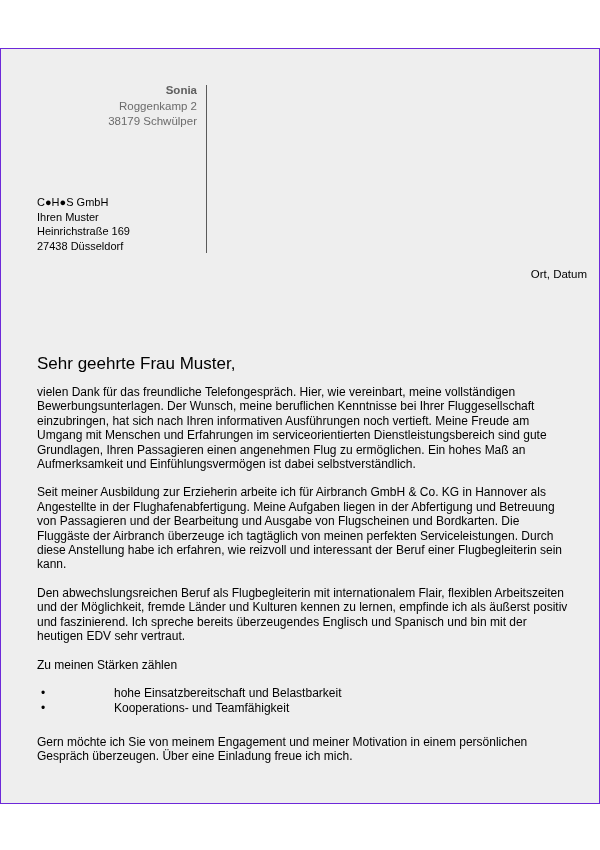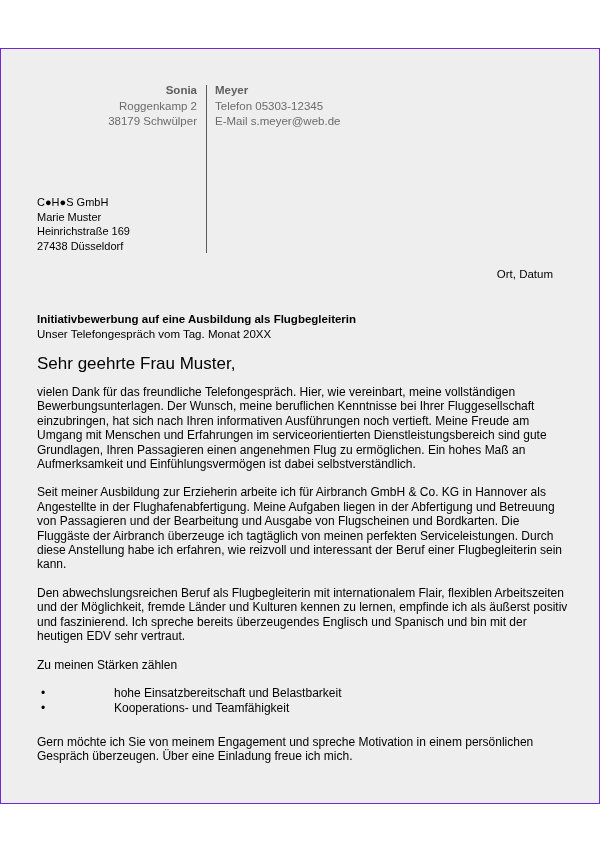--- a/index.html
+++ b/index.html
@@ -70,21 +70,21 @@
     top: 146px;
     font-size: 11px;
     line-height: 14.5px;
     color: #000000;
   }
   .recipient span { display: block; }
 
   
   .date-line {
     position: absolute;
-    right: 46px;
+    right: 12px;
     top: 219px;
     font-size: 11.5px;
     color: #000000;
   }
 
   
   .subject {
     position: absolute;
     left: 36px;
     top: 263px;
@@ -181,40 +181,31 @@
 
   <div class="sender-block">
     <div class="sender-divider"></div>
 
     <div class="sender-left">
       <span class="sender-name">Sonia</span>
       <span class="sender-line">Roggenkamp 2</span>
       <span class="sender-line">38179 Schwülper</span>
     </div>
 
-    <div class="sender-right">
-      <span class="sender-name">Meyer</span>
-      <span class="sender-line">Telefon 05303-12345</span>
-      <span class="sender-line">E-Mail s.meyer@web.de</span>
-    </div>
   </div>
 
   <div class="recipient">
     <span>C●H●S GmbH</span>
-    <span>Marie Muster</span>
+    <span>Ihren Muster</span>
     <span>Heinrichstraße 169</span>
     <span>27438 Düsseldorf</span>
   </div>
 
   <div class="date-line">Ort, Datum</div>
 
-  <div class="subject">
-    <span class="subject-title">Initiativbewerbung auf eine Ausbildung als Flugbegleiterin</span>
-    <span class="subject-sub">Unser Telefongespräch vom Tag. Monat 20XX</span>
-  </div>
 
   <div class="salutation">Sehr geehrte Frau Muster,</div>
 
   <div class="body-area">
     <p>vielen Dank für das freundliche Telefongespräch. Hier, wie vereinbart, meine vollständigen Bewerbungsunterlagen. Der Wunsch, meine beruflichen Kenntnisse bei Ihrer Fluggesellschaft einzubringen, hat sich nach Ihren informativen Ausführungen noch vertieft. Meine Freude am Umgang mit Menschen und Erfahrungen im serviceorientierten Dienstleistungsbereich sind gute Grundlagen, Ihren Passagieren einen angenehmen Flug zu ermöglichen. Ein hohes Maß an Aufmerksamkeit und Einfühlungsvermögen ist dabei selbstverständlich.</p>
     <p>Seit meiner Ausbildung zur Erzieherin arbeite ich für Airbranch GmbH &amp; Co. KG in Hannover als Angestellte in der Flughafenabfertigung. Meine Aufgaben liegen in der Abfertigung und Betreuung von Passagieren und der Bearbeitung und Ausgabe von Flugscheinen und Bordkarten. Die Fluggäste der Airbranch überzeuge ich tagtäglich von meinen perfekten Serviceleistungen. Durch diese Anstellung habe ich erfahren, wie reizvoll und interessant der Beruf einer Flugbegleiterin sein kann.</p>
     <p>Den abwechslungsreichen Beruf als Flugbegleiterin mit internationalem Flair, flexiblen Arbeitszeiten und der Möglichkeit, fremde Länder und Kulturen kennen zu lernen, empfinde ich als äußerst positiv und faszinierend. Ich spreche bereits überzeugendes Englisch und Spanisch und bin mit der heutigen EDV sehr vertraut.</p>
 
     <p class="strengths-intro">Zu meinen Stärken zählen</p>
 
@@ -222,19 +213,19 @@
       <li>
         <span class="dot">•</span>
         <span>hohe Einsatzbereitschaft und Belastbarkeit</span>
       </li>
       <li>
         <span class="dot">•</span>
         <span>Kooperations- und Teamfähigkeit</span>
       </li>
     </ul>
 
-    <p>Gern möchte ich Sie von meinem Engagement und spreche Motivation in einem persönlichen Gespräch überzeugen. Über eine Einladung freue ich mich.</p>
+    <p>Gern möchte ich Sie von meinem Engagement und meiner Motivation in einem persönlichen Gespräch überzeugen. Über eine Einladung freue ich mich.</p>
   </div>
 
 
   <div class="attachment">Anlage</div>
 
 </div>
 
 </body></html>

